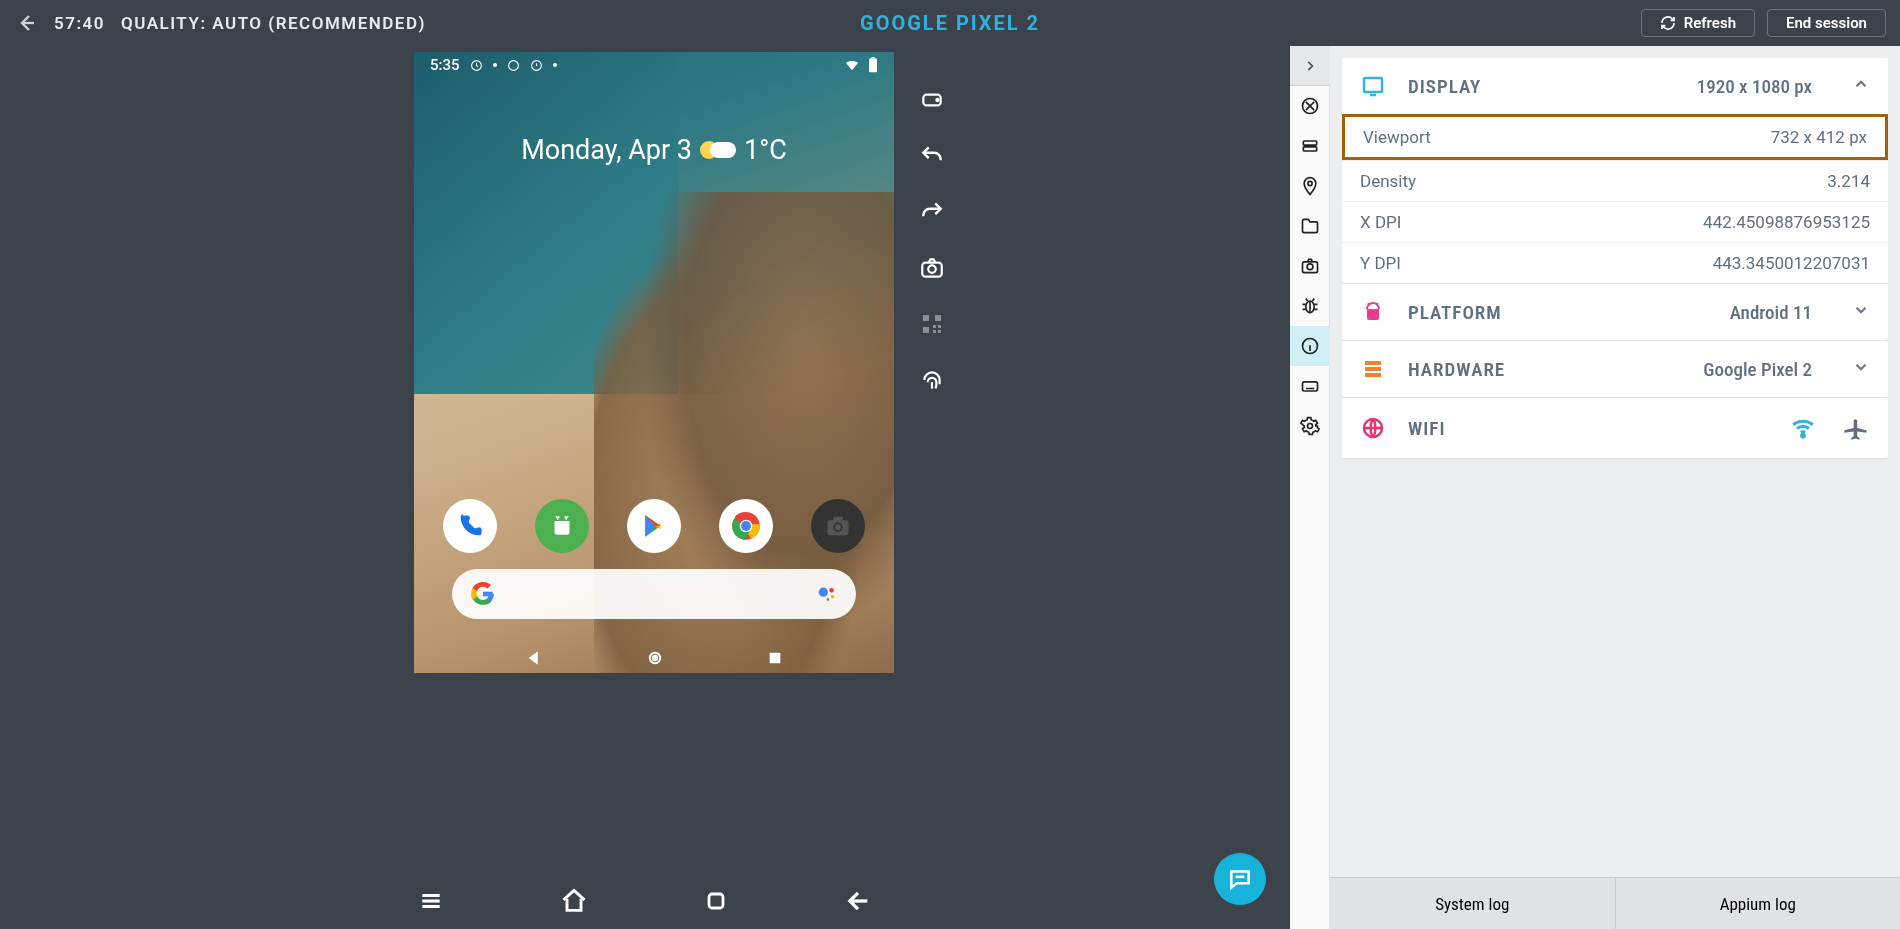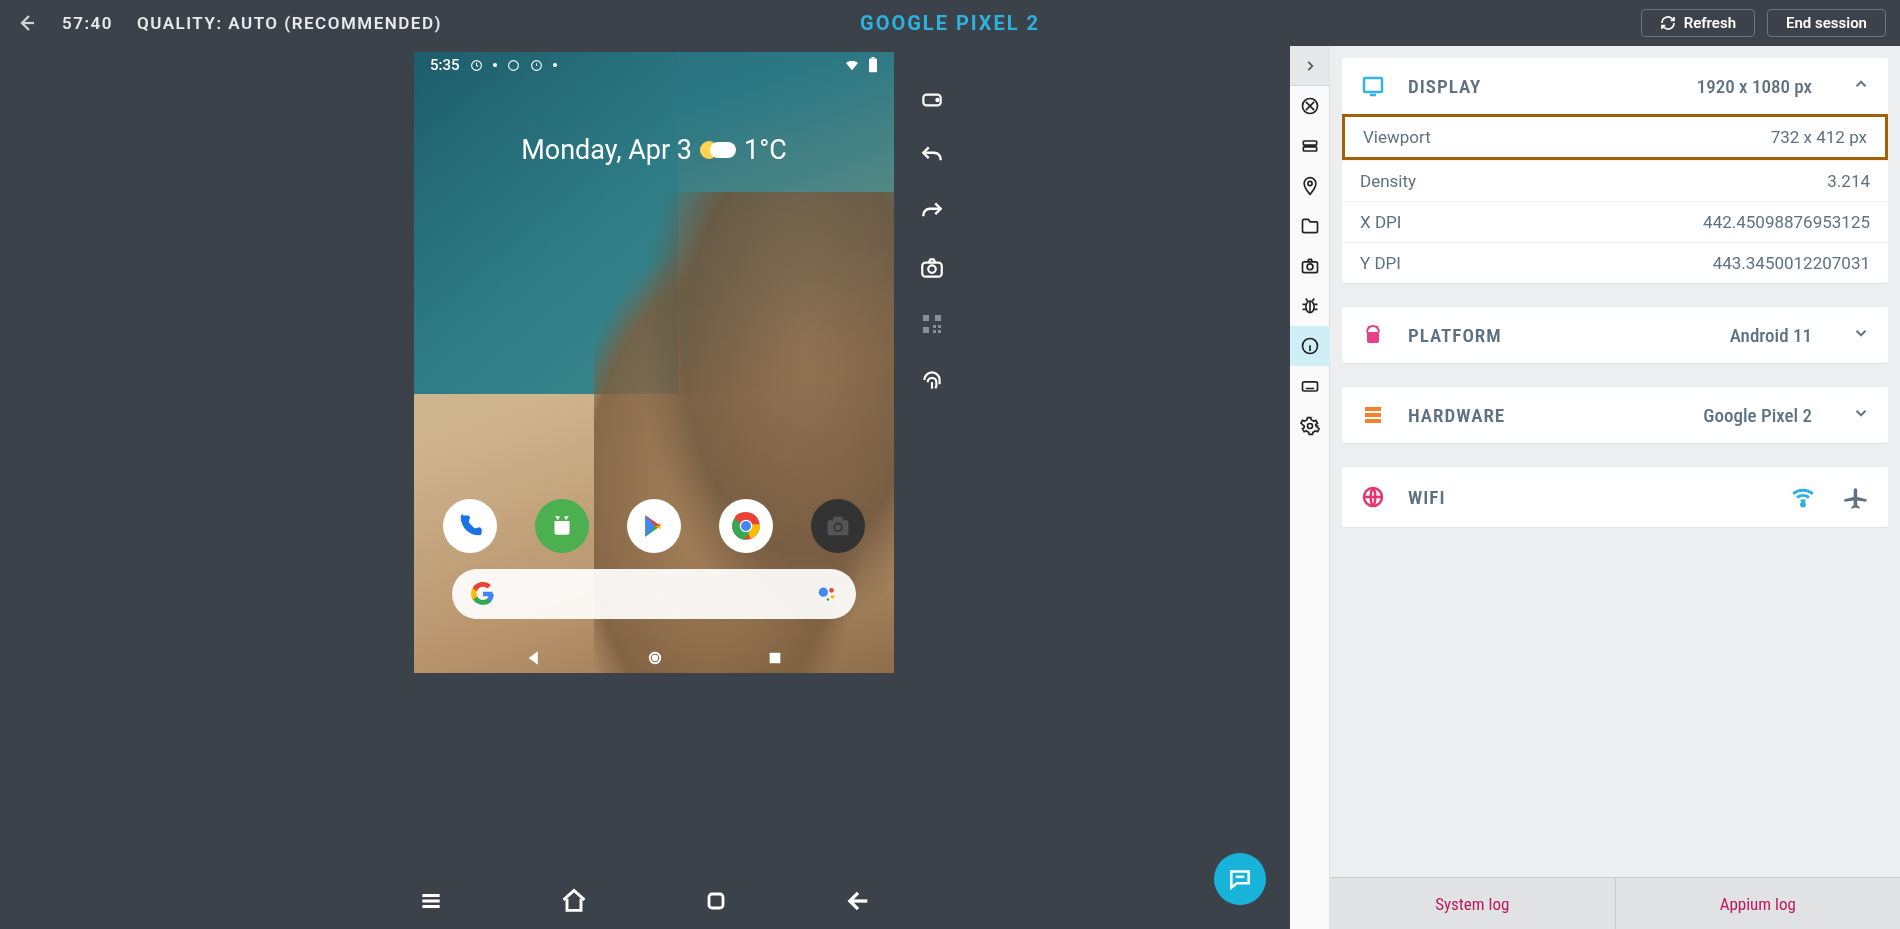--- a/index.html
+++ b/index.html
@@ -1,18 +1,18 @@
 <!DOCTYPE html>
 <html><head>
 <meta charset="utf-8">
 <style>
   * { box-sizing: border-box; margin: 0; padding: 0; font-family: -apple-system, BlinkMacSystemFont, "Segoe UI", Roboto, Arial, sans-serif; }
   body { width: 1900px; height: 929px; overflow: hidden; background: #3c424a; display: flex; flex-direction: column; }
   .topbar { height: 46px; display: flex; align-items: center; padding: 0 14px; gap: 26px; color: #e8ebee; }
-  .topbar .left { display: flex; align-items: center; gap: 24px; font-weight: 600; letter-spacing: 1.5px; font-size: 17px; }
+  .topbar .left { display: flex; align-items: center; gap: 16px; font-weight: 600; letter-spacing: 1.5px; font-size: 17px; }
   .topbar .back-arrow { width: 24px; height: 24px; cursor: pointer; display:flex; align-items:center; justify-content:center; }
   .topbar .title { position: absolute; left: 50%; transform: translateX(-50%); color: #2db2e0; font-weight: 700; letter-spacing: 2px; font-size: 20px; }
   .topbar .right { margin-left: auto; display:flex; gap:12px; }
   .topbar .btn { border:1px solid #6e757d; border-radius:4px; padding:4px 18px; color:#fff; font-weight:600; font-size:15px; display:flex; align-items:center; gap:8px; cursor:pointer; }
   .main { flex:1; display:flex; min-height:0; }
   .stage { flex:1; display:flex; align-items:flex-start; justify-content:center; position:relative; padding-top:0; }
   .stage-inner { display:flex; align-items:flex-start; gap:0; margin-top:0; margin-left:70px;}
   .phone { width:480px; height:621px; background: linear-gradient(160deg,#2a6a7b 0%,#2b7884 20%,#5f8c84 45%,#c9a877 60%,#b38a62 75%,#8f6e4e 100%); position:relative; overflow:hidden; margin-top:6px;}
   .phone .statusbar { position:absolute; top:4px; left:0; right:0; display:flex; justify-content:space-between; padding:0 16px; color:#fff; font-size:15px; font-weight:500; align-items:center; }
   .statusbar .sleft { display:flex; gap:10px; align-items:center;}
@@ -31,33 +31,33 @@
   .sidetools { display:flex; flex-direction:column; gap:28px; margin-left:24px; margin-top:40px; }
   .sidetools .tool { width:28px; height:28px; display:flex; align-items:center; justify-content:center; cursor:pointer; color:#fff;}
   .sidetools .tool.dim { opacity:0.4; }
   .chatbtn { position:absolute; right:24px; bottom:24px; width:52px; height:52px; border-radius:50%; background:#17b3d9; display:flex; align-items:center; justify-content:center; cursor:pointer; }
   
   .rightpanel { width:610px; background:#eceeef; display:flex; min-height:0; }
   .vstrip { width:40px; background:#fafafa; display:flex; flex-direction:column; align-items:center; gap:0; border-right:1px solid #e0e0e0;}
   .vstrip .vitem { width:40px; height:40px; display:flex; align-items:center; justify-content:center; cursor:pointer; color:#333; }
   .vstrip .vitem.collapse { background:#e5e7e8; border-bottom:1px solid #d3d5d7;}
   .vstrip .vitem.active { background:#d0eef6; }
-  .accordion { flex:1; padding:12px 12px 0 12px; display:flex; flex-direction:column; gap:24px; overflow:auto; }
+  .accordion { flex:1; padding:12px 12px 0 12px; display:flex; flex-direction:column; gap:1px; overflow:auto; }
   .card { background:#fff; border-radius:2px; box-shadow:0 1px 1px rgba(0,0,0,0.05); }
   .card-head { display:flex; align-items:center; padding:16px 18px; gap:22px; cursor:pointer;}
   .card-head .hicon { width:26px; display:flex; justify-content:center; }
   .card-head .hlabel { color:#5f7180; font-weight:600; letter-spacing:1px; font-size:19px; text-transform:uppercase; font-family: "Roboto Condensed", Roboto, sans-serif;}
   .card-head .hvalue { margin-left:auto; color:#5f7180; font-size:19px; font-weight:500; font-family: "Roboto Condensed", Roboto, sans-serif;}
   .card-head .chev { margin-left:18px; color:#6b7986; }
   .card-body .row { display:flex; justify-content:space-between; padding:10px 18px; font-size:17px; color:#5f7180; border-top:1px solid #eef0f2; font-family: "Roboto Condensed", Roboto, sans-serif;}
   .card-body .row.highlight { border:3px solid #a16207; }
   .card-body .row .rlabel { font-weight:400; }
   .card-body .row .rvalue { font-weight:400; }
   .logtabs { height:52px; background:#e0e2e4; border-top:1px solid #c8cbce; display:flex; }
-  .logtabs .tab { flex:1; display:flex; align-items:center; justify-content:center; color:#be185d; font-size:17px; cursor:pointer; font-family: "Roboto Condensed", Roboto, sans-serif;}
+  .logtabs .tab { flex:1; display:flex; align-items:center; justify-content:center; color:#000000; font-size:17px; cursor:pointer; font-family: "Roboto Condensed", Roboto, sans-serif;}
   .logtabs .tab + .tab { border-left:1px solid #c8cbce; }
   .wifi-actions { margin-left:auto; display:flex; gap:26px; align-items:center;}
   .rocks { position:absolute; top:140px; right:0; width:300px; height:520px; background:radial-gradient(ellipse at 70% 30%, #8b6a4c 0%, #6e553c 40%, transparent 55%), radial-gradient(ellipse at 40% 60%, #a8825a 0%, #7c5e3f 50%, transparent 60%); opacity:0.85; }
   .sea { position:absolute; left:0; top:0; width:55%; height:65%; background:linear-gradient(140deg,#1e5d6b,#2d7b85,#3f8c8e); }
   .beach { position:absolute; left:0; bottom:0; width:100%; height:45%; background:linear-gradient(160deg,#cfb58f 10%,#b8946c 60%, #8d6d4b 100%); }
 </style>
 </head>
 <body>
 
 <div class="topbar">

